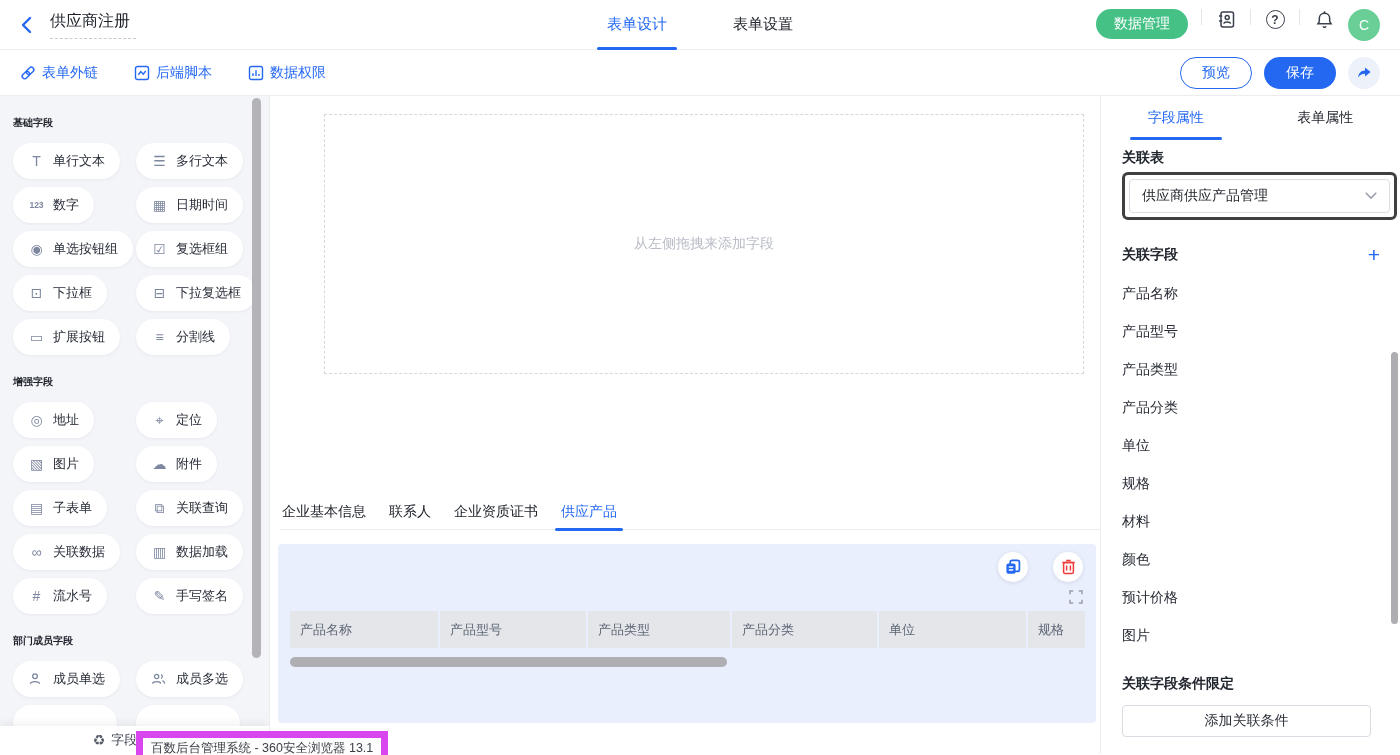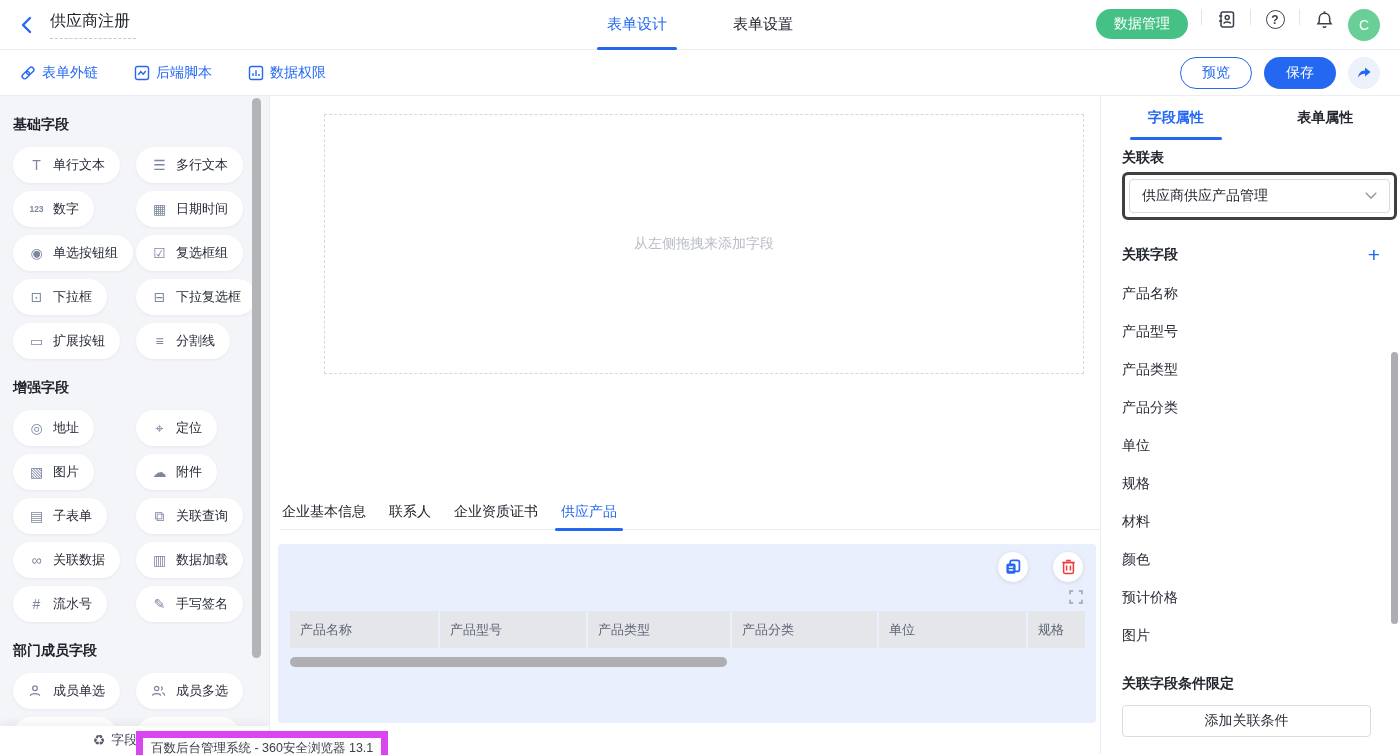--- a/index.html
+++ b/index.html
@@ -42,21 +42,21 @@
     font-size:14px; display:flex; align-items:center; cursor:pointer; }
   .share-btn { width:32px; height:32px; border-radius:50%; background:#ecf1fa; display:flex;
     align-items:center; justify-content:center; cursor:pointer; }
 
   
   .main { display:flex; height:658px; }
 
   
   .sidebar { width:270px; background:#f4f5f9; position:relative; overflow:hidden;
     padding:20px 0 0 13px; border-right:1px solid #ededf0; }
-  .sec-title { font-size:14px; font-weight:bold; color:#1d2129; margin-bottom:13px; }
+  .sec-title { font-size:10px; font-weight:bold; color:#1d2129; margin-bottom:13px; }
   .pill-grid { display:grid; grid-template-columns:123px 1fr; row-gap:8px; margin-bottom:20px; }
   .fpill { display:inline-flex; align-items:center; gap:8px; background:#fff; border-radius:18px;
     padding:0 15px; height:36px; font-size:13px; color:#262b36; justify-self:start;
     box-shadow:0 1px 3px rgba(30,40,80,.06); cursor:grab; white-space:nowrap; }
   .pi { width:17px; text-align:center; color:#7e87a0; font-size:14px; flex:none; line-height:1; }
   .pi.num { font-size:8.5px; font-weight:bold; }
   .fpill.ghost { width:104px; }
   .side-thumb { position:absolute; top:2px; right:8px; width:9px; height:560px; border-radius:5px;
     background:#b4b4b8; z-index:6; }
   .recycle-bar { position:absolute; left:0; right:0; bottom:0; height:28px; background:#fff;
@@ -84,21 +84,21 @@
   .expand-ic { position:absolute; top:46px; right:13px; cursor:pointer; }
   .stable-head { position:absolute; left:12px; top:67px; width:795px; display:grid;
     grid-template-columns:148px 146px 142px 145px 147px 1fr; gap:2px; }
   .stable-head .cell { background:#e5e6ea; height:37px; line-height:37px; padding-left:10px;
     font-size:13px; color:#5d6675; overflow:hidden; white-space:nowrap; }
   .hscroll { position:absolute; left:12px; top:113px; width:437px; height:10px; border-radius:5px;
     background:#aeaeb3; cursor:pointer; }
 
   
   .props { width:300px; border-left:1px solid #ebedf0; position:relative; background:#fff; }
-  .ptabs { height:44px; display:flex;font-weight:bold; }
+  .ptabs { height:44px; display:flex; }
   .ptab { flex:1; display:flex; align-items:center; justify-content:center; font-size:14px;
     color:#23262e; position:relative; cursor:pointer; }
   .ptab.active { color:#2468f2; }
   .ptab.active::after { content:""; position:absolute; left:50%; transform:translateX(-50%);
     bottom:0; width:92px; height:3px; background:#2468f2; border-radius:2px; }
   .pcontent { padding:0 0 0 21px; position:relative; }
   .plabel { font-size:14px; font-weight:bold; color:#22262e; }
   .rt-label { margin-top:9px; }
   .red-box { margin:5px 3px 0 0; border:3px solid #404040; border-radius:6px; padding:4px; }
   .select-box { height:34px; border:1px solid #d9dce2; border-radius:4px; background:#fff;

